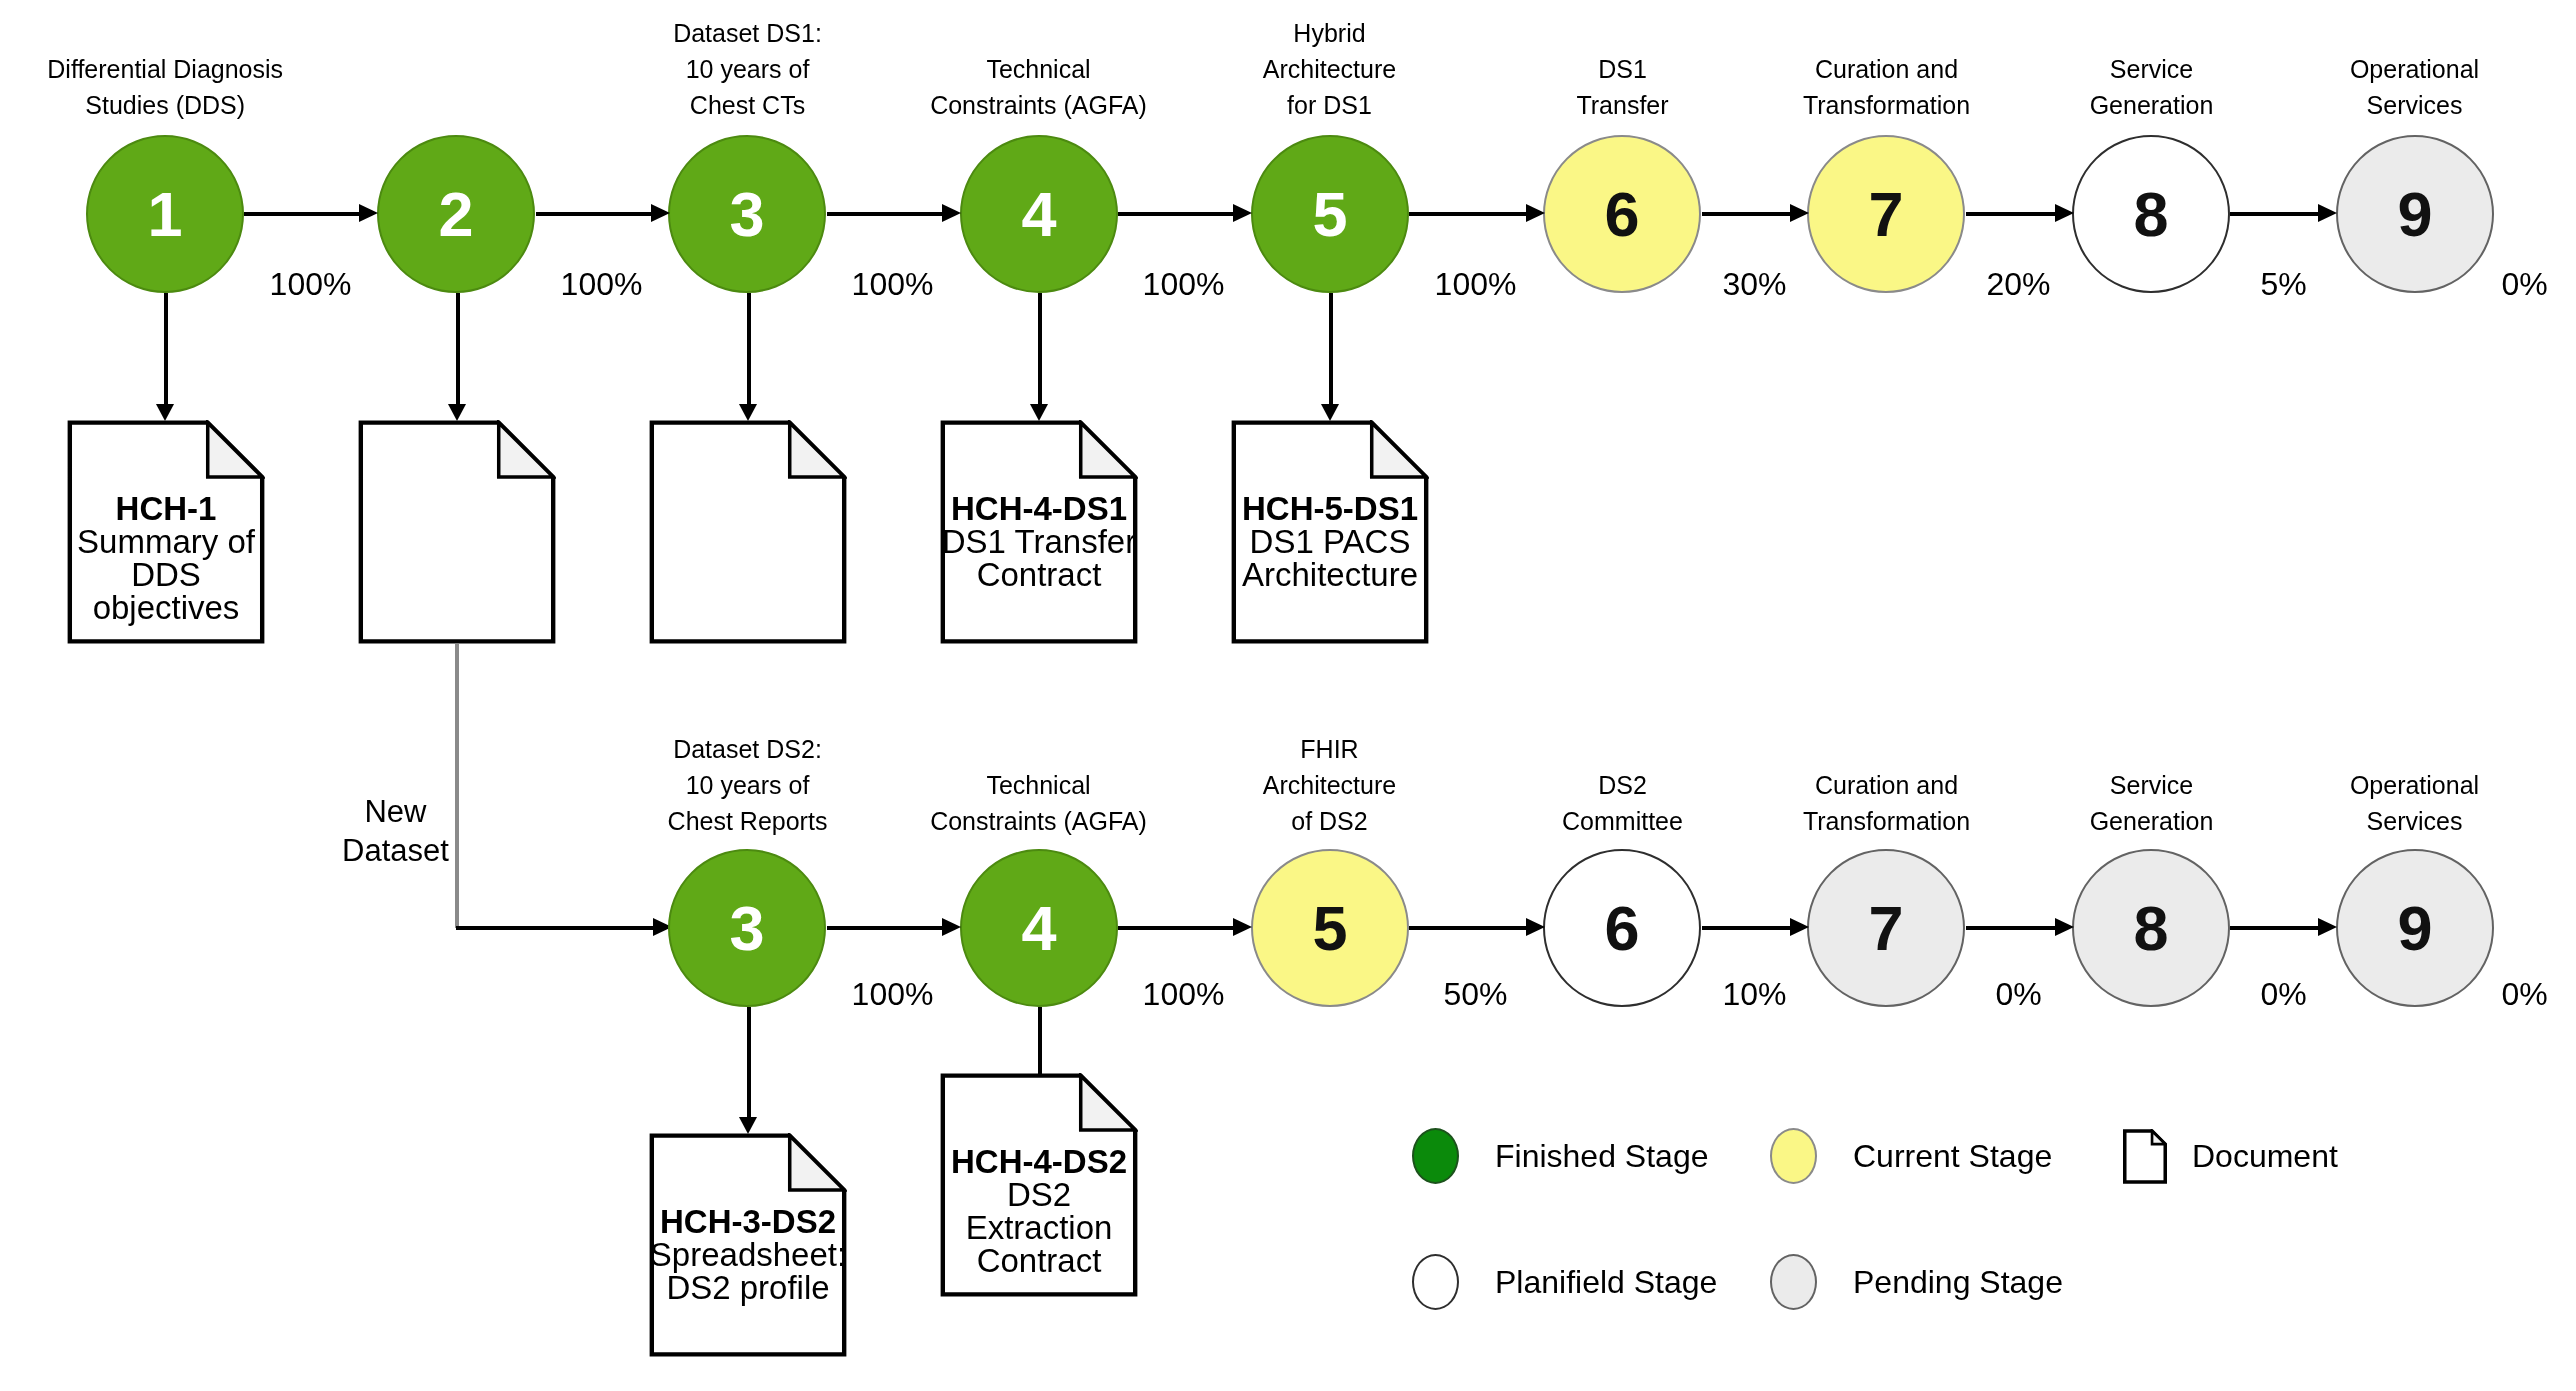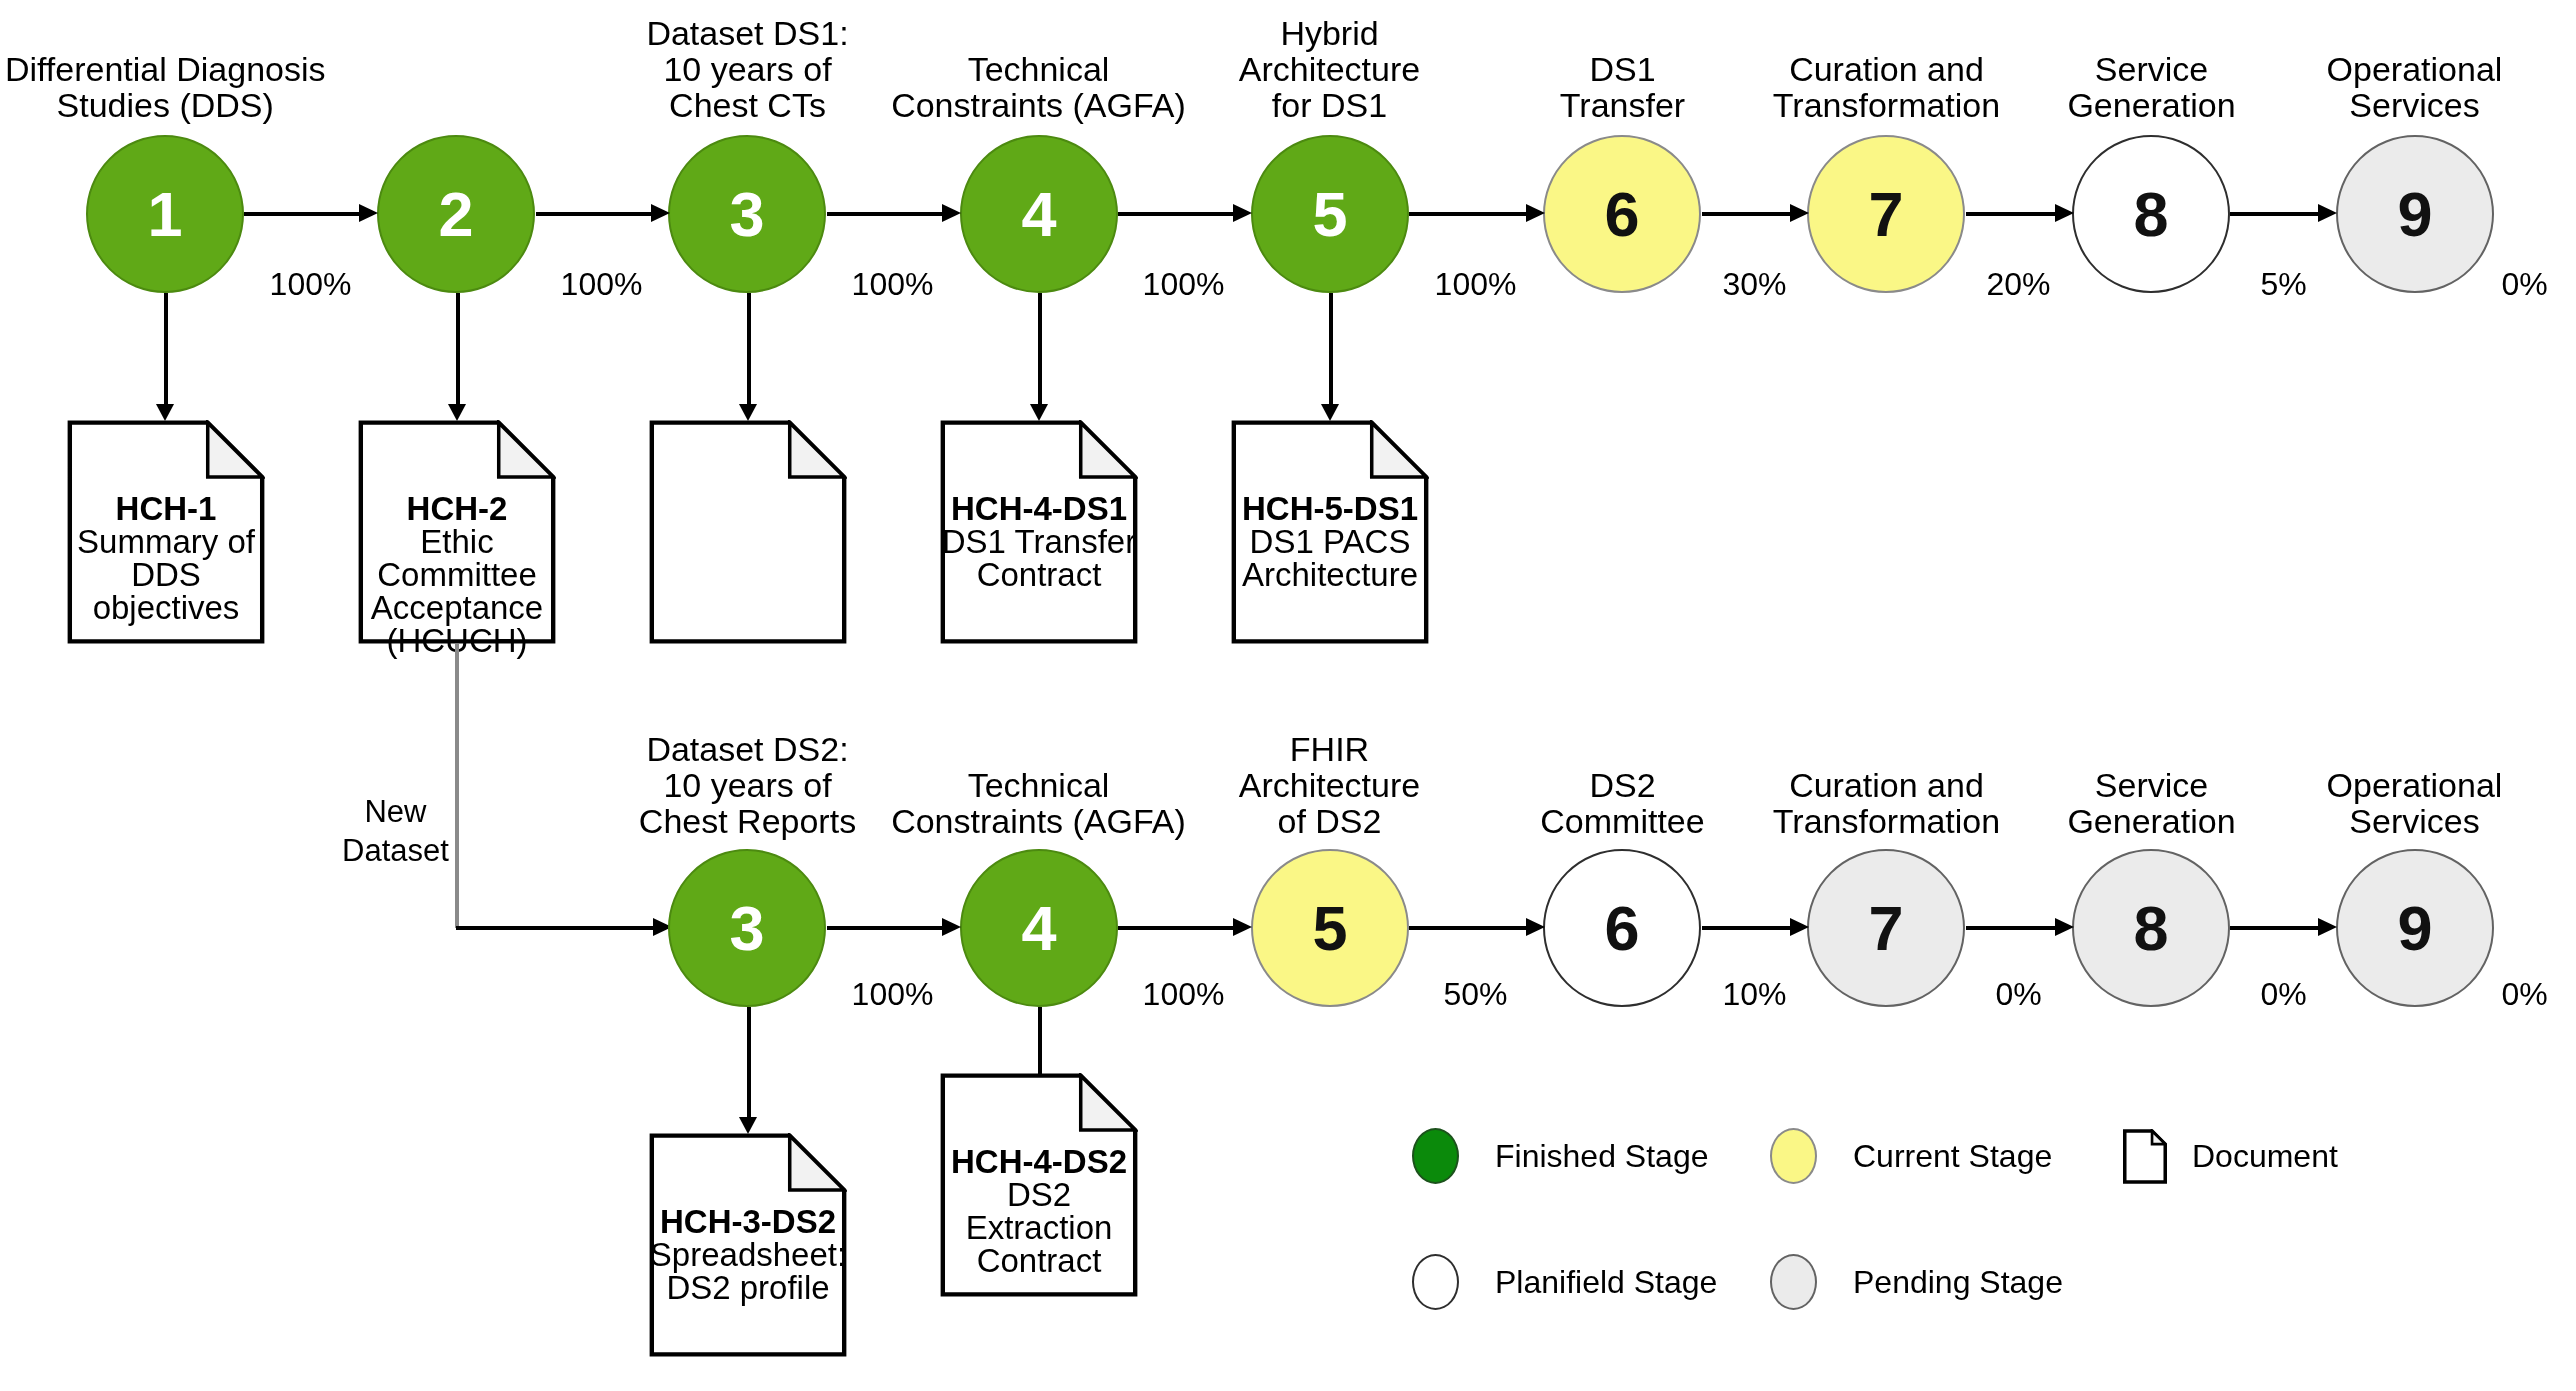--- a/index.html
+++ b/index.html
@@ -14,21 +14,21 @@
   }
   .st-finished{background:#60A917;border:2.6px solid #4c8a10;}
   .st-current{background:#FAF786;border:2.6px solid #8a8a8a;}
   .st-planned{background:#ffffff;border:2.6px solid #2e2e2e;}
   .st-pending{background:#EBEBEB;border:2.6px solid #636363;}
   .num{font-size:63px;font-weight:bold;color:#111;line-height:1;}
   .st-finished .num{color:#ffffff;}
   
   .stage-label{
     position:absolute;width:369px;height:116px;display:flex;align-items:flex-end;justify-content:center;
-    text-align:center;white-space:pre-line;font-size:34px;line-height:36px;
+    text-align:center;white-space:pre-line;font-size:25px;line-height:36px;
   }
   .pct{position:absolute;width:141px;text-align:center;font-size:32px;}
   
   .harrow{position:absolute;height:3.5px;background:#000;}
   .harrow::after{
     content:"";position:absolute;right:-18.5px;top:-8px;width:0;height:0;
     border-left:19.3px solid #000;border-top:9.7px solid transparent;border-bottom:9.7px solid transparent;
   }
   .varrow{position:absolute;width:3.5px;background:#000;}
   .varrow::after{
@@ -141,26 +141,20 @@
       <div class="doc-title">HCH-1</div>
       <div class="doc-sub">Summary of
 DDS objectives</div>
     </div>
   </div>
   <div class="doc" style="left:358px;top:420px">
     <svg width="198" height="224" viewBox="0 0 225 255">
       <path d="M3,3 L160,3 L222,65 L222,252 L3,252 Z" fill="#ffffff" stroke="#000" stroke-width="5"></path>
       <path d="M160,3 L222,65 L160,65 Z" fill="#F2F2F2" stroke="#000" stroke-width="4"></path>
     </svg>
-    <div class="doc-text">
-      <div class="doc-title">HCH-2</div>
-      <div class="doc-sub">Ethic Committee
-Acceptance
-(HCUCH)</div>
-    </div>
   </div>
   <div class="doc" style="left:649px;top:420px">
     <svg width="198" height="224" viewBox="0 0 225 255">
       <path d="M3,3 L160,3 L222,65 L222,252 L3,252 Z" fill="#ffffff" stroke="#000" stroke-width="5"></path>
       <path d="M160,3 L222,65 L160,65 Z" fill="#F2F2F2" stroke="#000" stroke-width="4"></path>
     </svg>
   </div>
   <div class="doc" style="left:940px;top:420px">
     <svg width="198" height="224" viewBox="0 0 225 255">
       <path d="M3,3 L160,3 L222,65 L222,252 L3,252 Z" fill="#ffffff" stroke="#000" stroke-width="5"></path>

